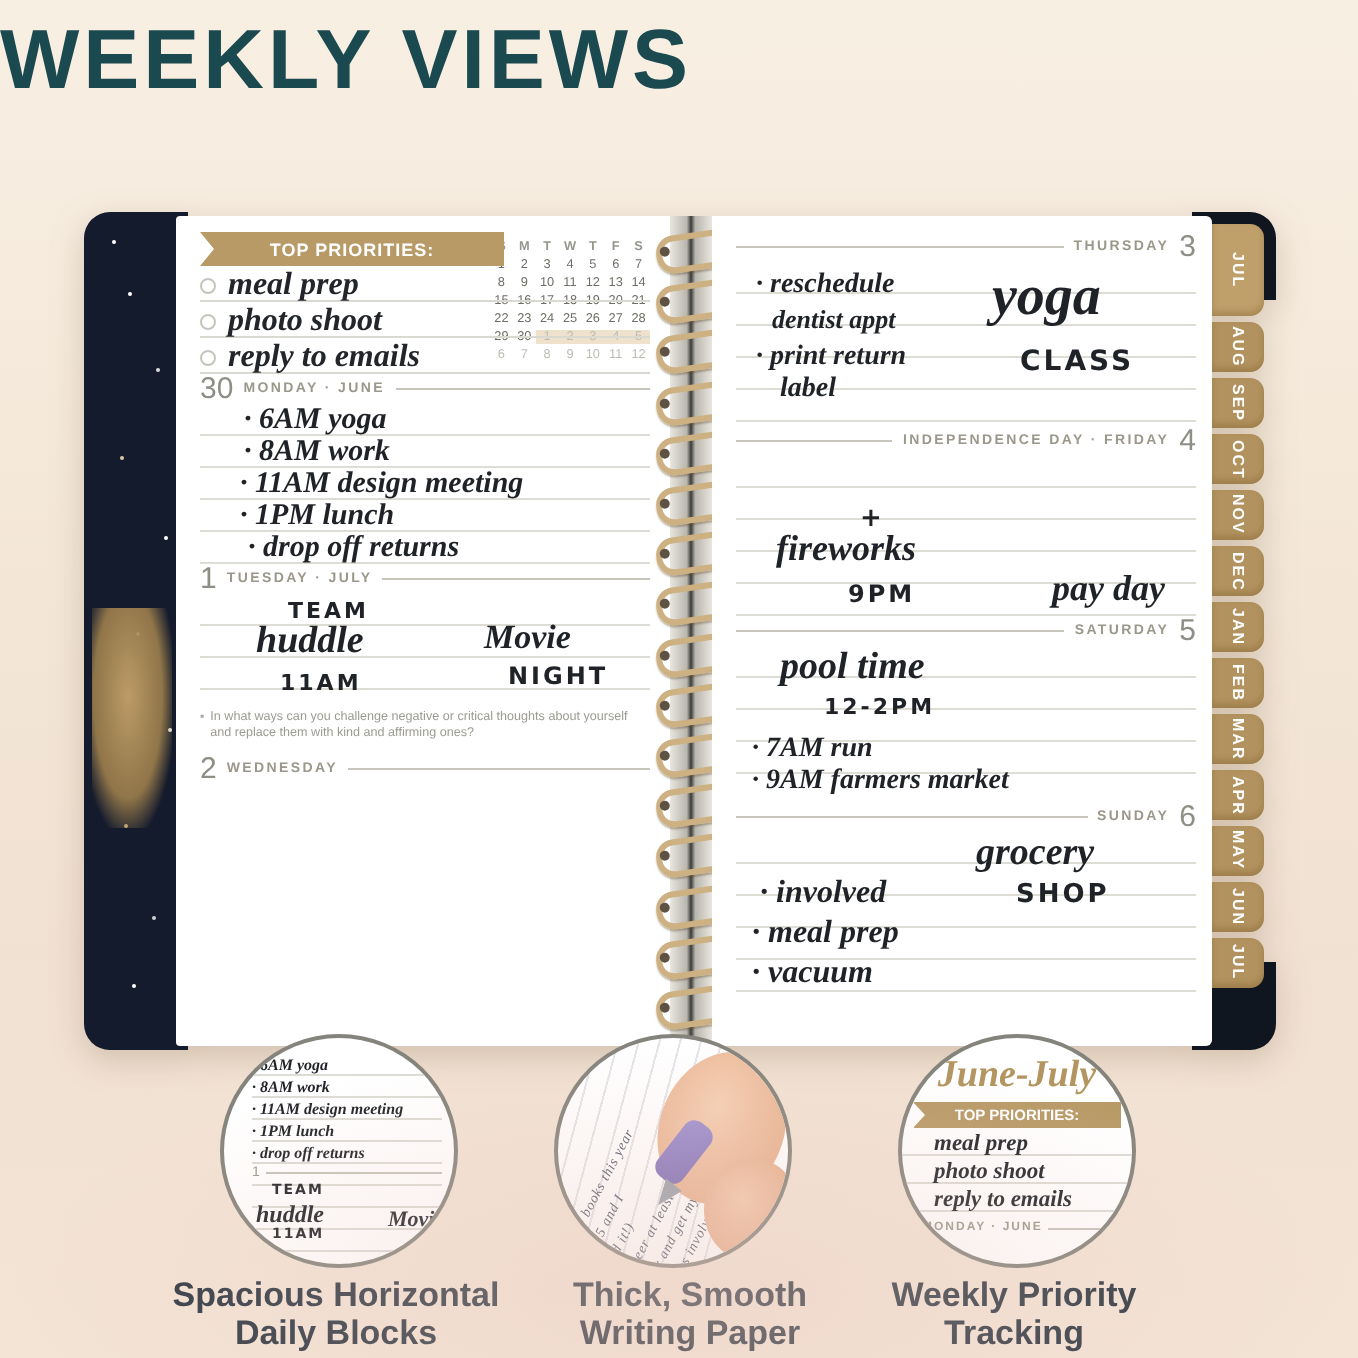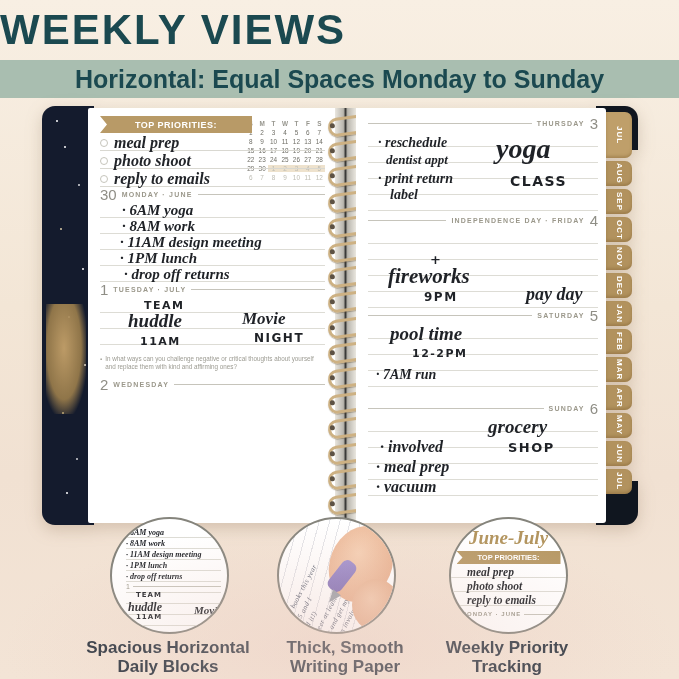--- a/index.html
+++ b/index.html
@@ -110,23 +110,20 @@
   .caption{position:absolute;top:638px;width:180px;text-align:center;
     font-size:17px;font-weight:700;color:#2b3540;line-height:19px;}
   .cap1{left:78px;} .cap2{left:255px;} .cap3{left:417px;}
   .caption span{display:block;}
 </style>
 </head>
 <body>
 
 <div class="canvas">
   <div class="title">WEEKLY VIEWS</div>
-  <div class="banner">
-    <span>Horizontal: Equal Spaces Monday to Sunday</span>
-  </div>
 
   <div class="spread">
     <div class="cover-left">
       <div class="stars"></div>
       <div class="moon"></div>
     </div>
     <div class="corner tr"></div>
     <div class="corner br"></div>
 
     <div class="page page-left">
@@ -282,35 +279,36 @@
               </div>
             </div>
             <div class="day">
               <div class="day-head">
                 <span class="day-line"></span>
                 <span class="day-label">INDEPENDENCE DAY · FRIDAY</span>
                 <span class="day-num">4</span>
               </div>
               <div class="day-content" style="height: 80px;">
                 <span class="note caps" style="left: 62px; top: 24px; font-size: 13px;">+</span>
-                <span class="note script" style="left: 20px; top: 36px; font-size: 21px;">fireworks</span>
+                <span class="note script" style="left: 20px; top: 36px; font-size: 18px;">fireworks</span>
                 <span class="note caps" style="left: 56px; top: 62px; font-size: 12px;">9PM</span>
                 <span class="note script" style="left: 158px; top: 56px; font-size: 18px;">pay day</span>
               </div>
             </div>
             <div class="day">
               <div class="day-head">
                 <span class="day-line"></span>
                 <span class="day-label">SATURDAY</span>
                 <span class="day-num">5</span>
               </div>
               <div class="day-content" style="height: 78px;">
                 <span class="note script" style="left: 22px; top: 0px; font-size: 19px;">pool time</span>
                 <span class="note caps" style="left: 44px; top: 24px; font-size: 11px;">12-2PM</span>
                 <span class="note script" style="left: 8px; top: 44px; font-size: 14px;">· 7AM run</span>
+                <span class="note script" style="left: 8px; top: 60px; font-size: 14px;">· 9AM farmers market</span>
               </div>
             </div>
             <div class="day">
               <div class="day-head">
                 <span class="day-line"></span>
                 <span class="day-label">SUNDAY</span>
                 <span class="day-num">6</span>
               </div>
               <div class="day-content" style="height: 88px;">
                 <span class="note script" style="left: 120px; top: 0px; font-size: 19px;">grocery</span>

